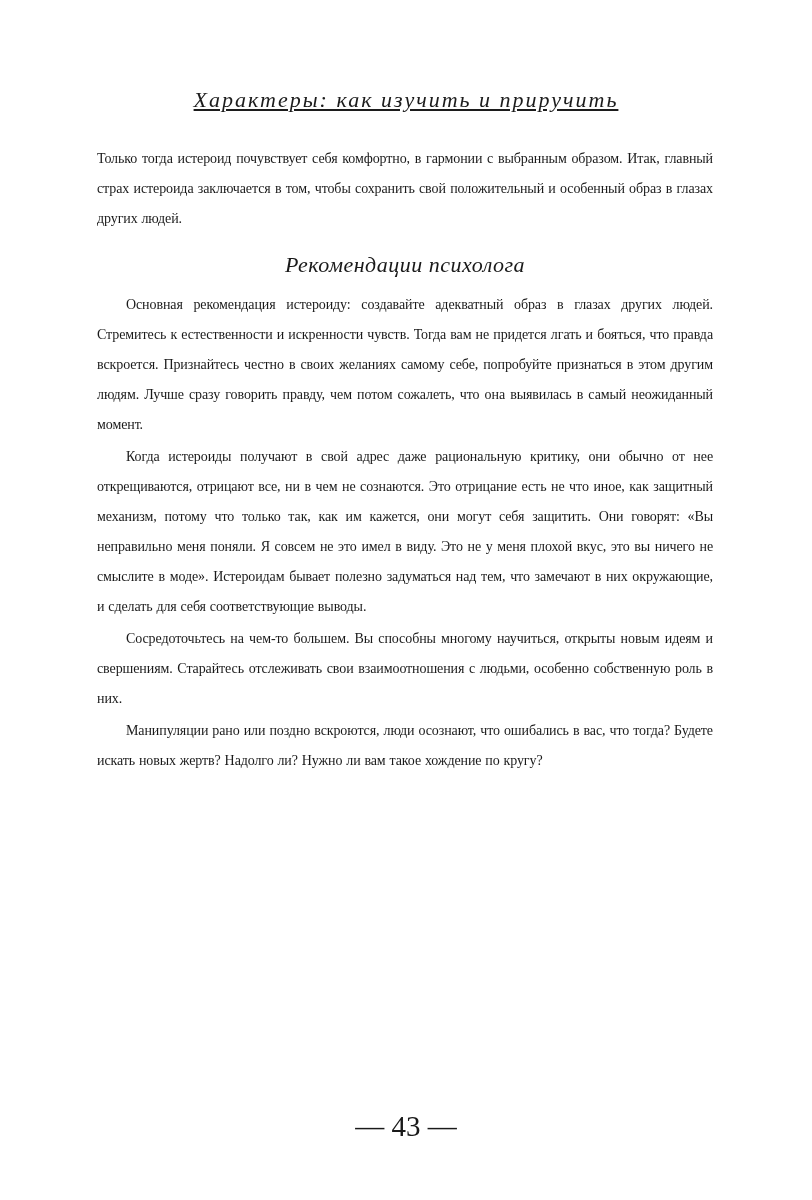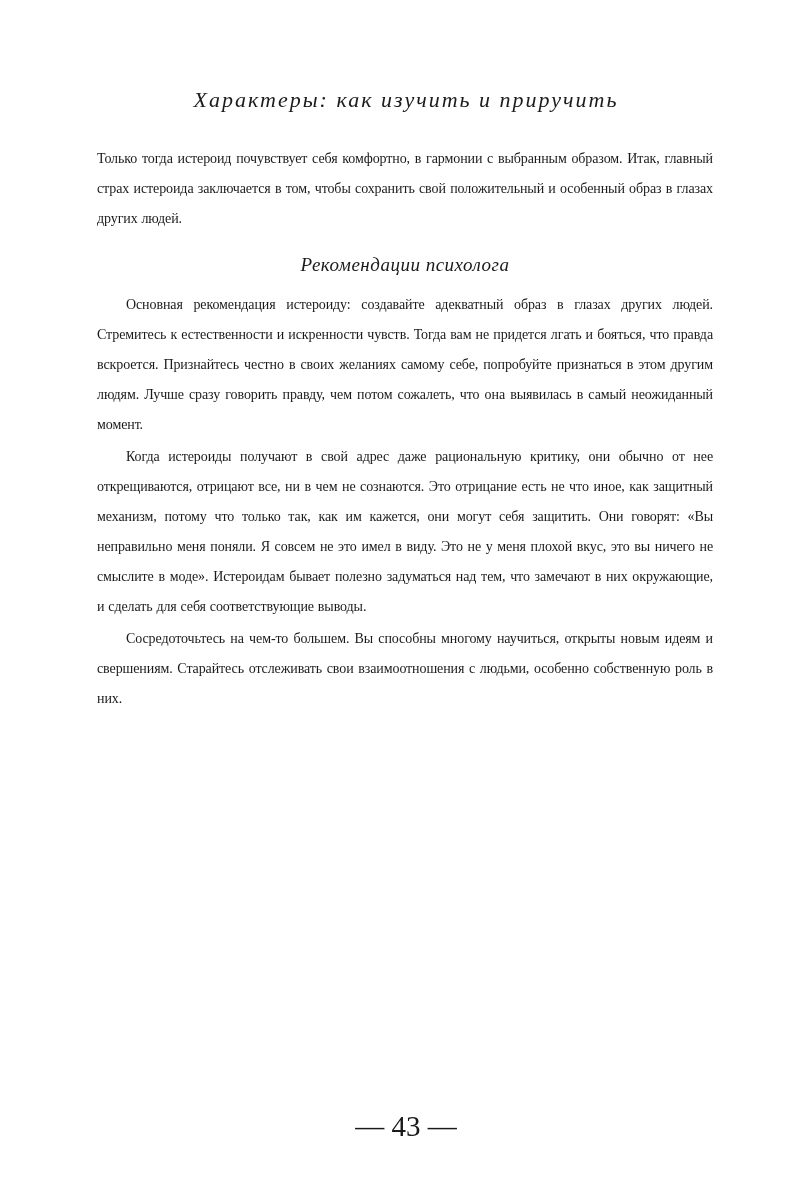--- a/index.html
+++ b/index.html
@@ -20,20 +20,21 @@
     position: absolute;
     top: 86px;
     left: 0;
     width: 100%;
     text-align: center;
     font-style: italic;
     font-size: 22px;
     line-height: 28px;
     letter-spacing: 2px;
     color: #1c1c1c;
+    text-decoration: underline;
   }
   .text-block {
     position: absolute;
     top: 142px;
     left: 95px;
     width: 620px;
   }
   .para {
     margin: 2px;
     font-size: 14px;
@@ -45,21 +46,21 @@
     word-spacing: 0.5px;
   }
   .para.no-indent {
     text-indent: 0;
   }
   .section-heading {
     margin: 14px 0 9px 0;
     text-align: center;
     font-weight: normal;
     font-style: italic;
-    font-size: 19px;
+    font-size: 22px;
     line-height: 33px;
     letter-spacing: 0.5px;
     color: #1a1a1a;
   }
   .page-number {
     position: absolute;
     top: 1110px;
     left: 0;
     width: 100%;
     text-align: center;
@@ -81,18 +82,19 @@
 
     <h2 class="section-heading">Рекомендации психолога</h2>
 
     <p class="para">Основная рекомендация истероиду: создавайте адекватный образ в глазах других людей. Стремитесь к естественности и искренности чувств. Тогда вам не придется лгать и бояться, что правда вскроется. Признайтесь честно в своих желаниях самому себе, попробуйте признаться в этом другим людям. Лучше сразу говорить правду, чем потом сожалеть, что она выявилась в самый неожиданный момент.</p>
 
     <p class="para">Когда истероиды получают в свой адрес даже рациональную критику, они обычно от нее открещиваются, отрицают все, ни в чем не сознаются. Это отрицание есть не что иное, как защитный механизм, потому что только так, как им кажется, они могут себя защитить. Они говорят: «Вы неправильно меня поняли. Я совсем не это имел в виду. Это не у меня плохой вкус, это вы ничего не смыслите в моде». Истероидам бывает полезно задуматься над тем, что замечают в них окружающие, и сделать для себя соответствующие выводы.</p>
 
 
     <p class="para">Сосредоточьтесь на чем-то большем. Вы способны многому научиться, открыты новым идеям и свершениям. Старайтесь отслеживать свои взаимоотношения с людьми, особенно собственную роль в них.</p>
 
+    <p class="para">Манипуляции рано или поздно вскроются, люди осознают, что ошибались в вас, что тогда? Будете искать новых жертв? Надолго ли? Нужно ли вам такое хождение по кругу?</p>
 
   </div>
 
   <div class="page-number">— 43 —</div>
 
 </div>
 
 </body></html>

